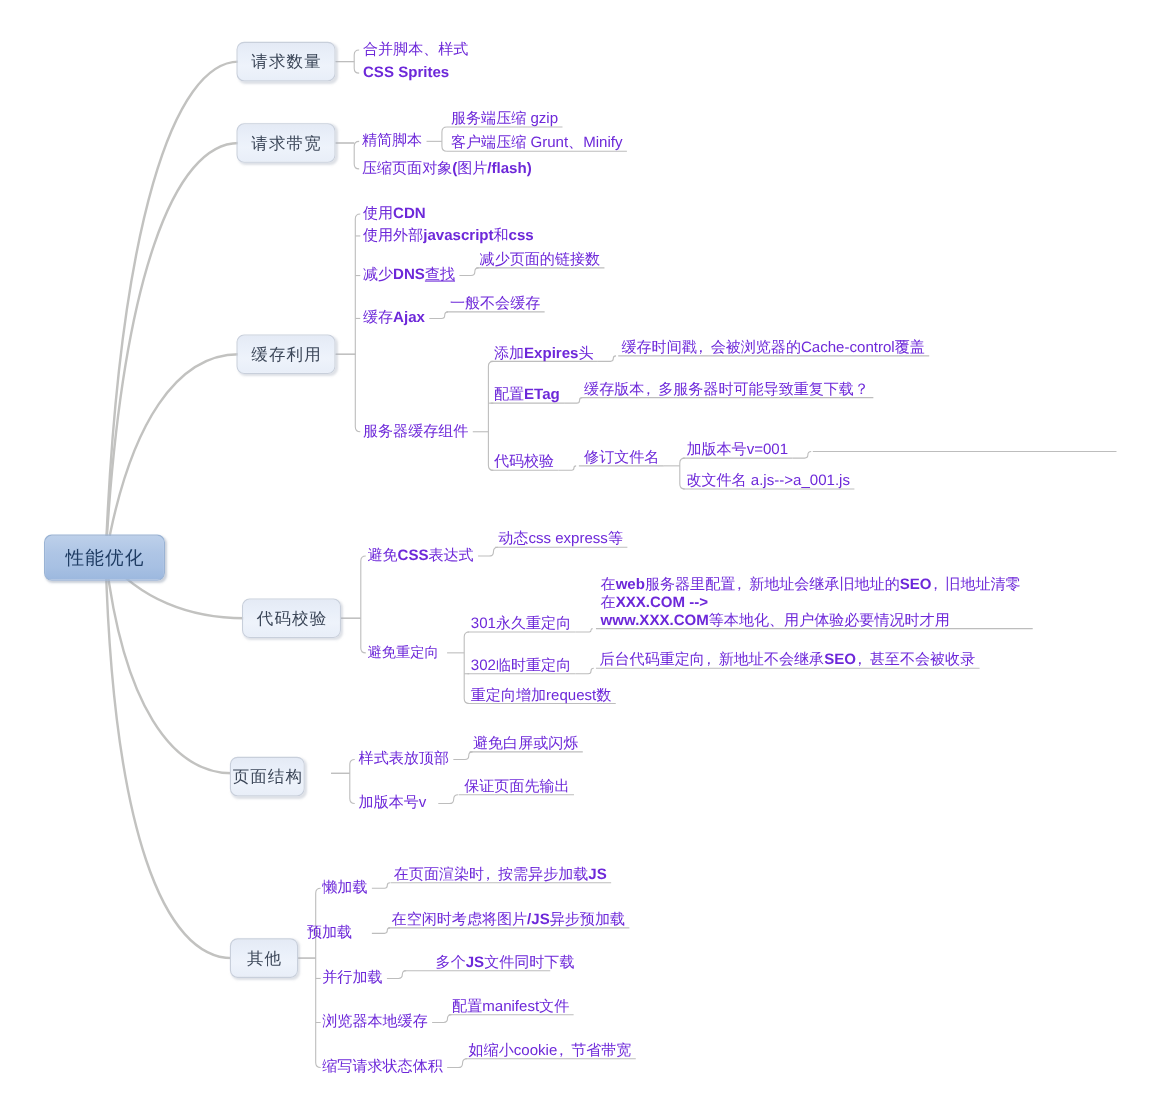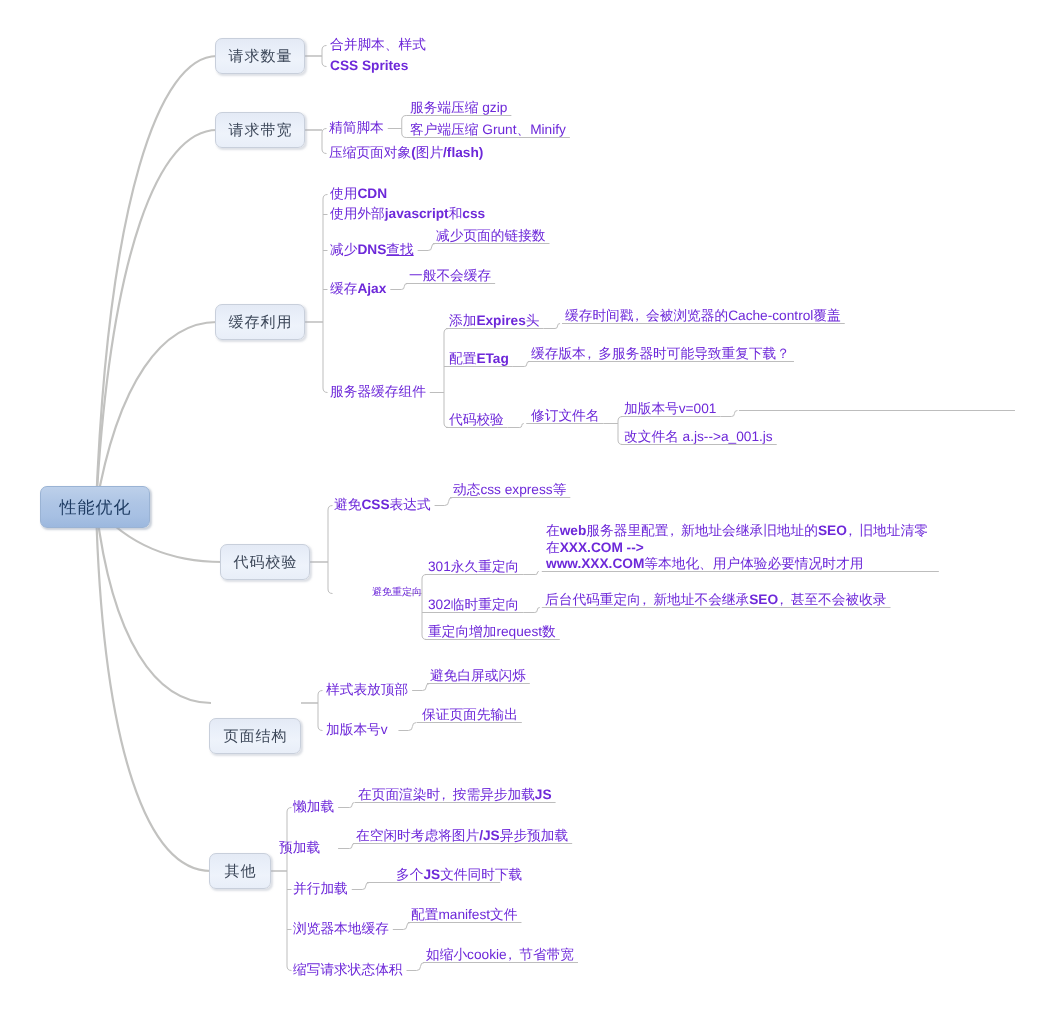--- a/index.html
+++ b/index.html
@@ -148,27 +148,27 @@
     <div class="node txtnode" style="font-size: 13.7px; line-height: 18px; left: 531px; top: 345px;"><span>缓存版本<span class="cjkpunct" style="font-weight: 400;">，</span>多服务器时可能导致重复下载？</span></div>
     <div class="node txtnode" style="font-size: 13.7px; line-height: 18px; left: 449px; top: 411px;"><span>代码校验</span></div>
     <div class="node txtnode" style="font-size: 13.7px; line-height: 18px; left: 531px; top: 407px;"><span>修订文件名</span></div>
     <div class="node txtnode" style="font-size: 13.7px; line-height: 18px; left: 624px; top: 400px;"><span>加版本号v=001</span></div>
     <div class="node txtnode" style="font-size: 13.7px; line-height: 18px; left: 624px; top: 428px;"><span>改文件名 a.js--&gt;a_001.js</span></div>
     <div class="node boxnode" style="left: 220px; top: 544px; width: 90px; height: 36px; font-size: 15px;">
       <span>代码校验</span>
     </div>
     <div class="node txtnode" style="font-size: 13.7px; line-height: 18px; left: 334px; top: 496px; font-weight: 700;"><span><span style="font-weight: 400;">避免</span><span>CSS</span><span style="font-weight: 400;">表达式</span></span></div>
     <div class="node txtnode" style="font-size: 13.7px; line-height: 18px; left: 453px; top: 481px;"><span>动态css express等</span></div>
-    <div class="node txtnode" style="font-size: 10px; line-height: 18px; left: 334px; top: 584px; margin-left: 38px;"><span>避免重定向</span></div>
+    <div class="node txtnode" style="font-size: 13px; line-height: 18px; left: 334px; top: 584px;"><span>避免重定向</span></div>
     <div class="node txtnode" style="font-size: 13.7px; line-height: 18px; left: 428px; top: 558px;"><span>301永久重定向</span></div>
     <div class="node txtnode" style="font-size: 13.7px; line-height: 16.5px; left: 546px; top: 523.25px; font-weight: 700;"><span><span style="font-weight: 400;">在</span><span>web</span><span style="font-weight: 400;">服务器里配置</span><span class="cjkpunct" style="font-weight: 400;">，</span><span style="font-weight: 400;">新地址会继承旧地址的</span><span>SEO</span><span class="cjkpunct" style="font-weight: 400;">，</span><span style="font-weight: 400;">旧地址清零</span><br><span style="font-weight: 400;">在</span><span>XXX.COM --&gt;</span><br><span>www.XXX.COM</span><span style="font-weight: 400;">等本地化、用户体验必要情况时才用</span></span></div>
     <div class="node txtnode" style="font-size: 13.7px; line-height: 18px; left: 428px; top: 596px;"><span>302临时重定向</span></div>
     <div class="node txtnode" style="font-size: 13.7px; line-height: 18px; left: 545px; top: 591px; font-weight: 700;"><span><span style="font-weight: 400;">后台代码重定向</span><span class="cjkpunct" style="font-weight: 400;">，</span><span style="font-weight: 400;">新地址不会继承</span><span>SEO</span><span class="cjkpunct" style="font-weight: 400;">，</span><span style="font-weight: 400;">甚至不会被收录</span></span></div>
     <div class="node txtnode" style="font-size: 13.7px; line-height: 18px; left: 428px; top: 623px;"><span>重定向增加request数</span></div>
-    <div class="node boxnode" style="left: 209px; top: 718px; width: 92px; height: 36px; font-size: 15px;">
+    <div class="node boxnode" style="left: 209px; top: 688px; width: 68px; height: 36px; font-size: 15px;">
       <span>页面结构</span>
     </div>
     <div class="node txtnode" style="font-size: 13.7px; line-height: 18px; left: 326px; top: 681px;"><span>样式表放顶部</span></div>
     <div class="node txtnode" style="font-size: 13.7px; line-height: 18px; left: 430px; top: 667px;"><span>避免白屏或闪烁</span></div>
     <div class="node txtnode" style="font-size: 13.7px; line-height: 18px; left: 326px; top: 721px;"><span>加版本号v</span></div>
     <div class="node txtnode" style="font-size: 13.7px; line-height: 18px; left: 422px; top: 706px;"><span>保证页面先输出</span></div>
     <div class="node boxnode" style="left: 209px; top: 853px; width: 62px; height: 36px; font-size: 15px;">
       <span>其他</span>
     </div>
     <div class="node txtnode" style="font-size: 13.7px; line-height: 18px; left: 293px; top: 798px;"><span>懒加载</span></div>

